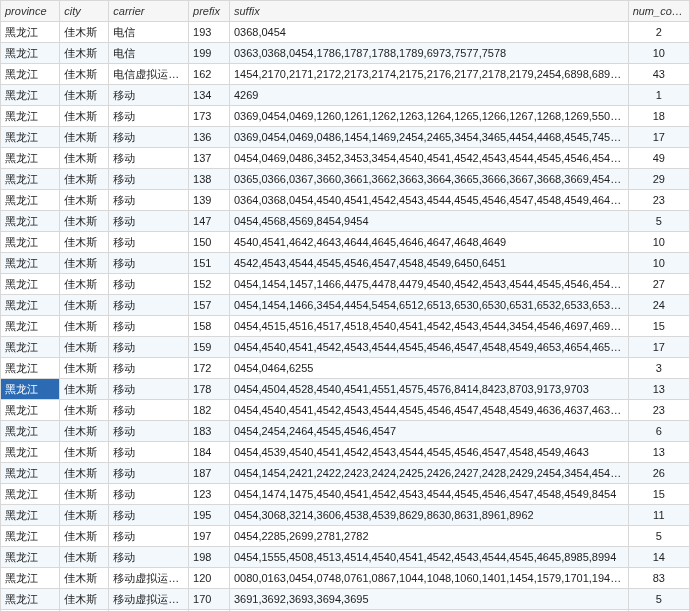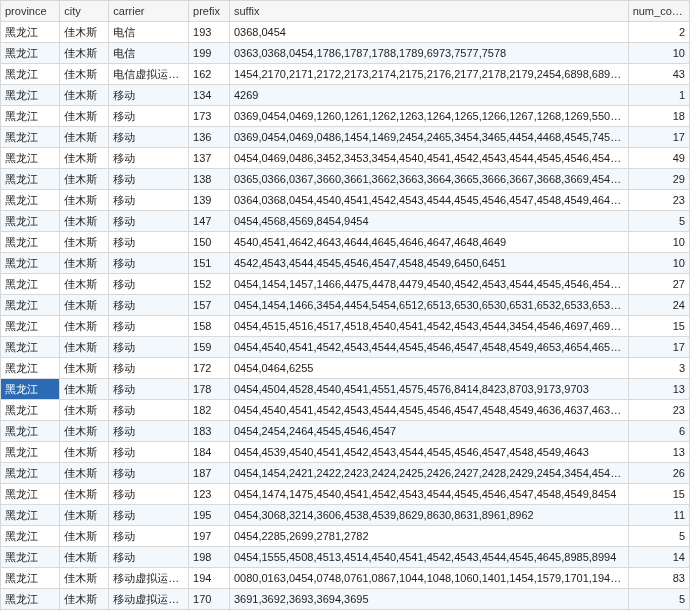--- a/index.html
+++ b/index.html
@@ -22,23 +22,24 @@
     vertical-align: middle;
     height: 16px;
     overflow: hidden;
     white-space: nowrap;
     text-overflow: ellipsis;
   }
   th {
     background: #f6f6f6;
     font-weight: normal;
     color: #333;
+    font-style: italic;
   }
   td.num, th.num {
-    text-align: right;
+    text-align: center;
   }
   tr.odd td { background: #ffffff; }
   tr.even td { background: #f3f8fc; }
   tr.sel td.province-cell {
     background: #2c6bb3;
     color: #fff;
   }
   col.c1 { width: 58px; }
   col.c2 { width: 48px; }
   col.c3 { width: 78px; }
@@ -274,21 +275,21 @@
         <td>佳木斯</td>
         <td>移动</td>
         <td>198</td>
         <td>0454,1555,4508,4513,4514,4540,4541,4542,4543,4544,4545,4645,8985,8994</td>
         <td class="num">14</td>
       </tr>
       <tr class="odd">
         <td class="province-cell">黑龙江</td>
         <td>佳木斯</td>
         <td>移动虚拟运营商</td>
-        <td>194</td>
+        <td>120</td>
         <td>0080,0163,0454,0748,0761,0867,1044,1048,1060,1401,1454,1579,1701,1944,2136,2353</td>
         <td class="num">83</td>
       </tr>
       <tr class="even">
         <td class="province-cell">黑龙江</td>
         <td>佳木斯</td>
         <td>移动虚拟运营商</td>
         <td>170</td>
         <td>3691,3692,3693,3694,3695</td>
         <td class="num">5</td>

